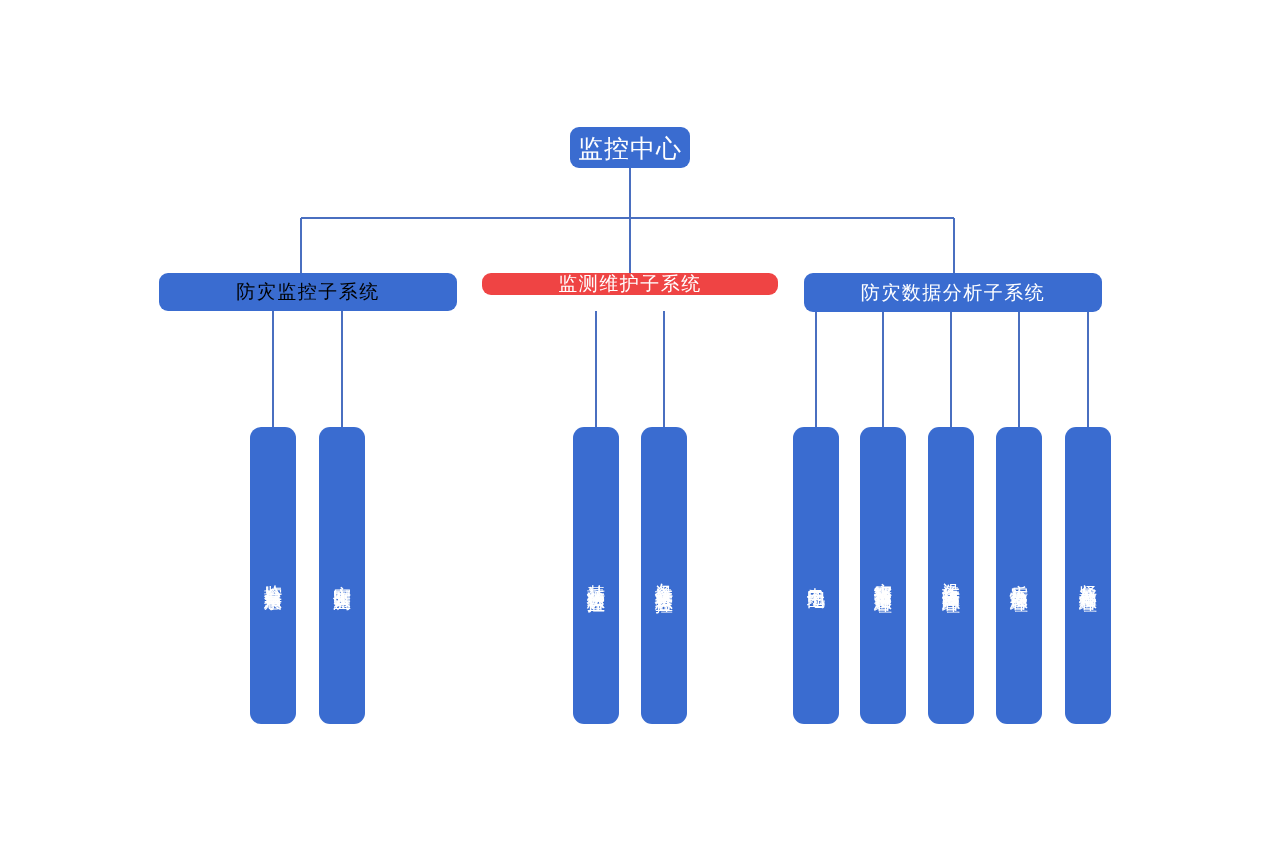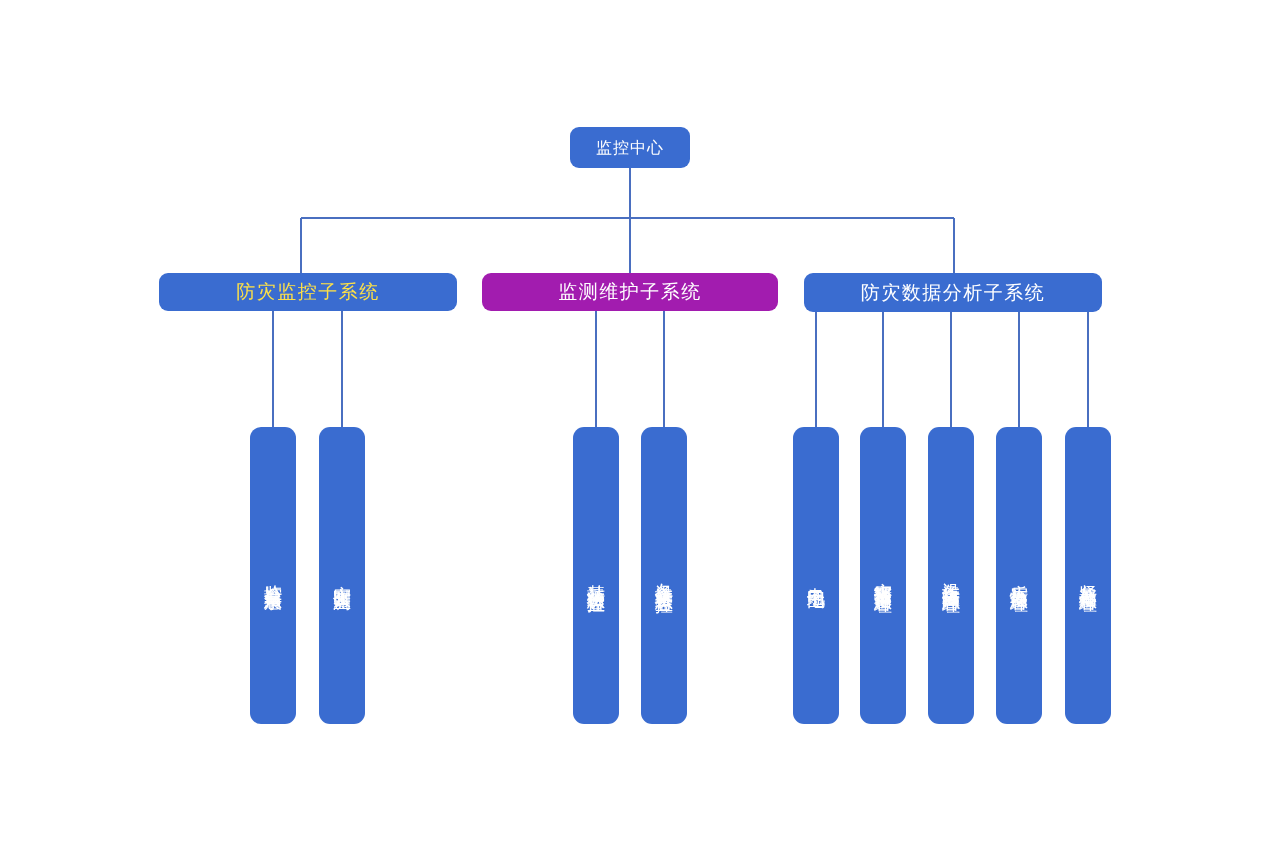--- a/index.html
+++ b/index.html
@@ -31,21 +31,21 @@
     background: #3a6cd0;
     color: #ffffff;
     display: flex;
     align-items: center;
     justify-content: center;
     text-align: center;
     line-height: 1.12;
   }
   .node-root {
     border-radius: 9px;
-    font-size: 16px;
+    font-size: 25px;
     letter-spacing: 1px;
   }
   .node-l2 {
     border-radius: 9px;
     font-size: 19px;
     letter-spacing: 1.5px;
   }
   .node-leaf {
     border-radius: 11px;
     font-size: 18px;
@@ -77,24 +77,24 @@
       <line x1="816" y1="311" x2="816" y2="427" stroke="#4a6fc0" stroke-width="1.6" shape-rendering="crispEdges"></line>
       <line x1="883" y1="311" x2="883" y2="427" stroke="#4a6fc0" stroke-width="1.6" shape-rendering="crispEdges"></line>
       <line x1="951" y1="311" x2="951" y2="427" stroke="#4a6fc0" stroke-width="1.6" shape-rendering="crispEdges"></line>
       <line x1="1019" y1="311" x2="1019" y2="427" stroke="#4a6fc0" stroke-width="1.6" shape-rendering="crispEdges"></line>
       <line x1="1088" y1="311" x2="1088" y2="427" stroke="#4a6fc0" stroke-width="1.6" shape-rendering="crispEdges"></line>
     </svg>
   <div id="nodes">
       <div class="node node-root" style="left: 570px; top: 127px; width: 120px; height: 41px; background: rgb(58, 108, 208); color: rgb(255, 255, 255);">
         <span class="lbl">监控中心</span>
       </div>
-      <div class="node node-l2" style="left: 159px; top: 273px; width: 298px; height: 38px; background: rgb(58, 108, 208); color: #fde047;">
+      <div class="node node-l2" style="left: 159px; top: 273px; width: 298px; height: 38px; background: rgb(58, 108, 208); color: #000000;">
         <span class="lbl">防灾监控子系统</span>
       </div>
-      <div class="node node-l2" style="left: 482px; top: 273px; width: 296px; height: 38px; background: #a21caf; color: rgb(255, 255, 255);">
+      <div class="node node-l2" style="left: 482px; top: 273px; width: 296px; height: 22px; background: #ef4444; color: rgb(255, 255, 255);">
         <span class="lbl">监测维护子系统</span>
       </div>
       <div class="node node-l2" style="left: 804px; top: 273px; width: 298px; height: 39px; background: rgb(58, 108, 208); color: rgb(255, 255, 255);">
         <span class="lbl">防灾数据分析子系统</span>
       </div>
       <div class="node node-leaf" style="left: 250px; top: 427px; width: 46px; height: 297px; background: rgb(58, 108, 208); color: rgb(255, 255, 255);">
         <span class="lbl">监控台站信息展示</span>
       </div>
       <div class="node node-leaf" style="left: 319px; top: 427px; width: 46px; height: 297px; background: rgb(58, 108, 208); color: rgb(255, 255, 255);">
         <span class="lbl">灾害实时监测</span>

